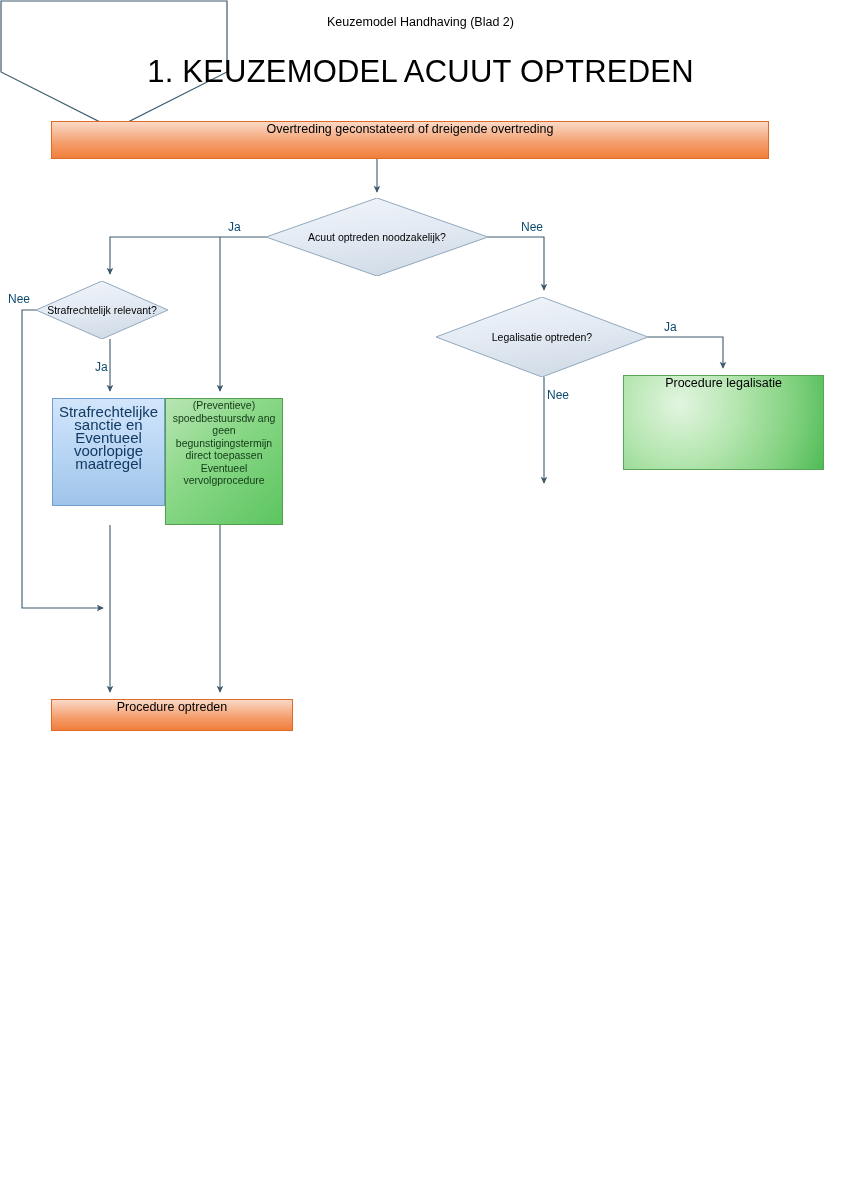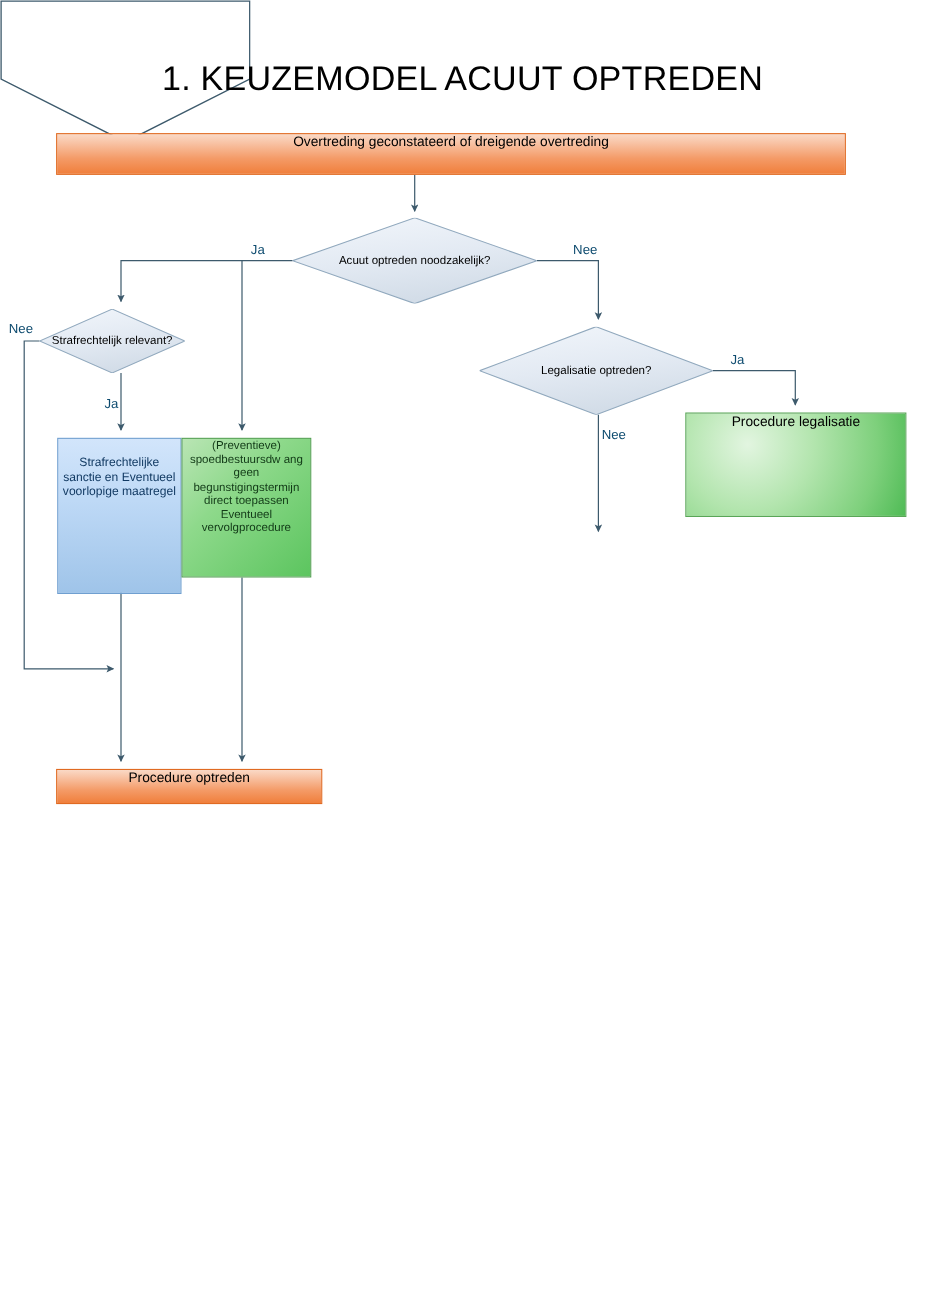--- a/index.html
+++ b/index.html
@@ -25,25 +25,25 @@
   .orange{
     background:linear-gradient(to bottom,#fad9c6 0%,#f8c3a5 22%,#f49a66 62%,#f07f3c 100%);
     border:1px solid #e06a22;
     color:#000;font-size:12.5px;
   }
   #banner{left:51px;top:121px;width:718px;height:38px;}
   #endbox{left:51px;top:699px;width:242px;height:32px;font-size:12.5px;}
 
   
   #bluebox{
-    left:52px;top:398px;width:113px;height:142px;
+    left:52px;top:398px;width:113px;height:108px;
     background:linear-gradient(to bottom,#d2e5fb 0%,#bed9f6 40%,#9fc4e9 100%);
     border:1px solid #6f9fd0;
-    color:#123a63;font-size:11px;line-height:13px;
-    padding:16px 2px;
+    color:#123a63;font-size:15px;line-height:13px;
+    padding:6px 2px;
   }
   
   #greenbox{
     left:165px;top:398px;width:118px;height:127px;
     background:linear-gradient(135deg,#b9e5b4 0%,#8ed98b 38%,#5cc55f 100%);
     border:1px solid #53a052;
     color:#123a17;font-size:10.5px;line-height:12.5px;
     padding:0 2px;
   }
   
@@ -174,20 +174,21 @@
 </div>
 
 <div class="node" id="legalbox">
   <span>Procedure legalisatie</span>
 </div>
 
 <div id="pent">
   <svg width="228" height="130" viewBox="0 0 228 130">
     <polygon points="1,1 227,1 227,72 114,129 1,72" fill="#ffffff" stroke="#3d5a6c" stroke-width="1.2"></polygon>
   </svg>
+  <div class="plabel">Keuzemodel Handhaving (Blad 2)</div>
 </div>
 
 <div class="node orange" id="endbox">
   <span>Procedure optreden</span>
 </div>
 
 <div class="elabel" id="lb-ja1">Ja</div>
 <div class="elabel" id="lb-nee1">Nee</div>
 <div class="elabel" id="lb-nee2">Nee</div>
 <div class="elabel" id="lb-ja2">Ja</div>

